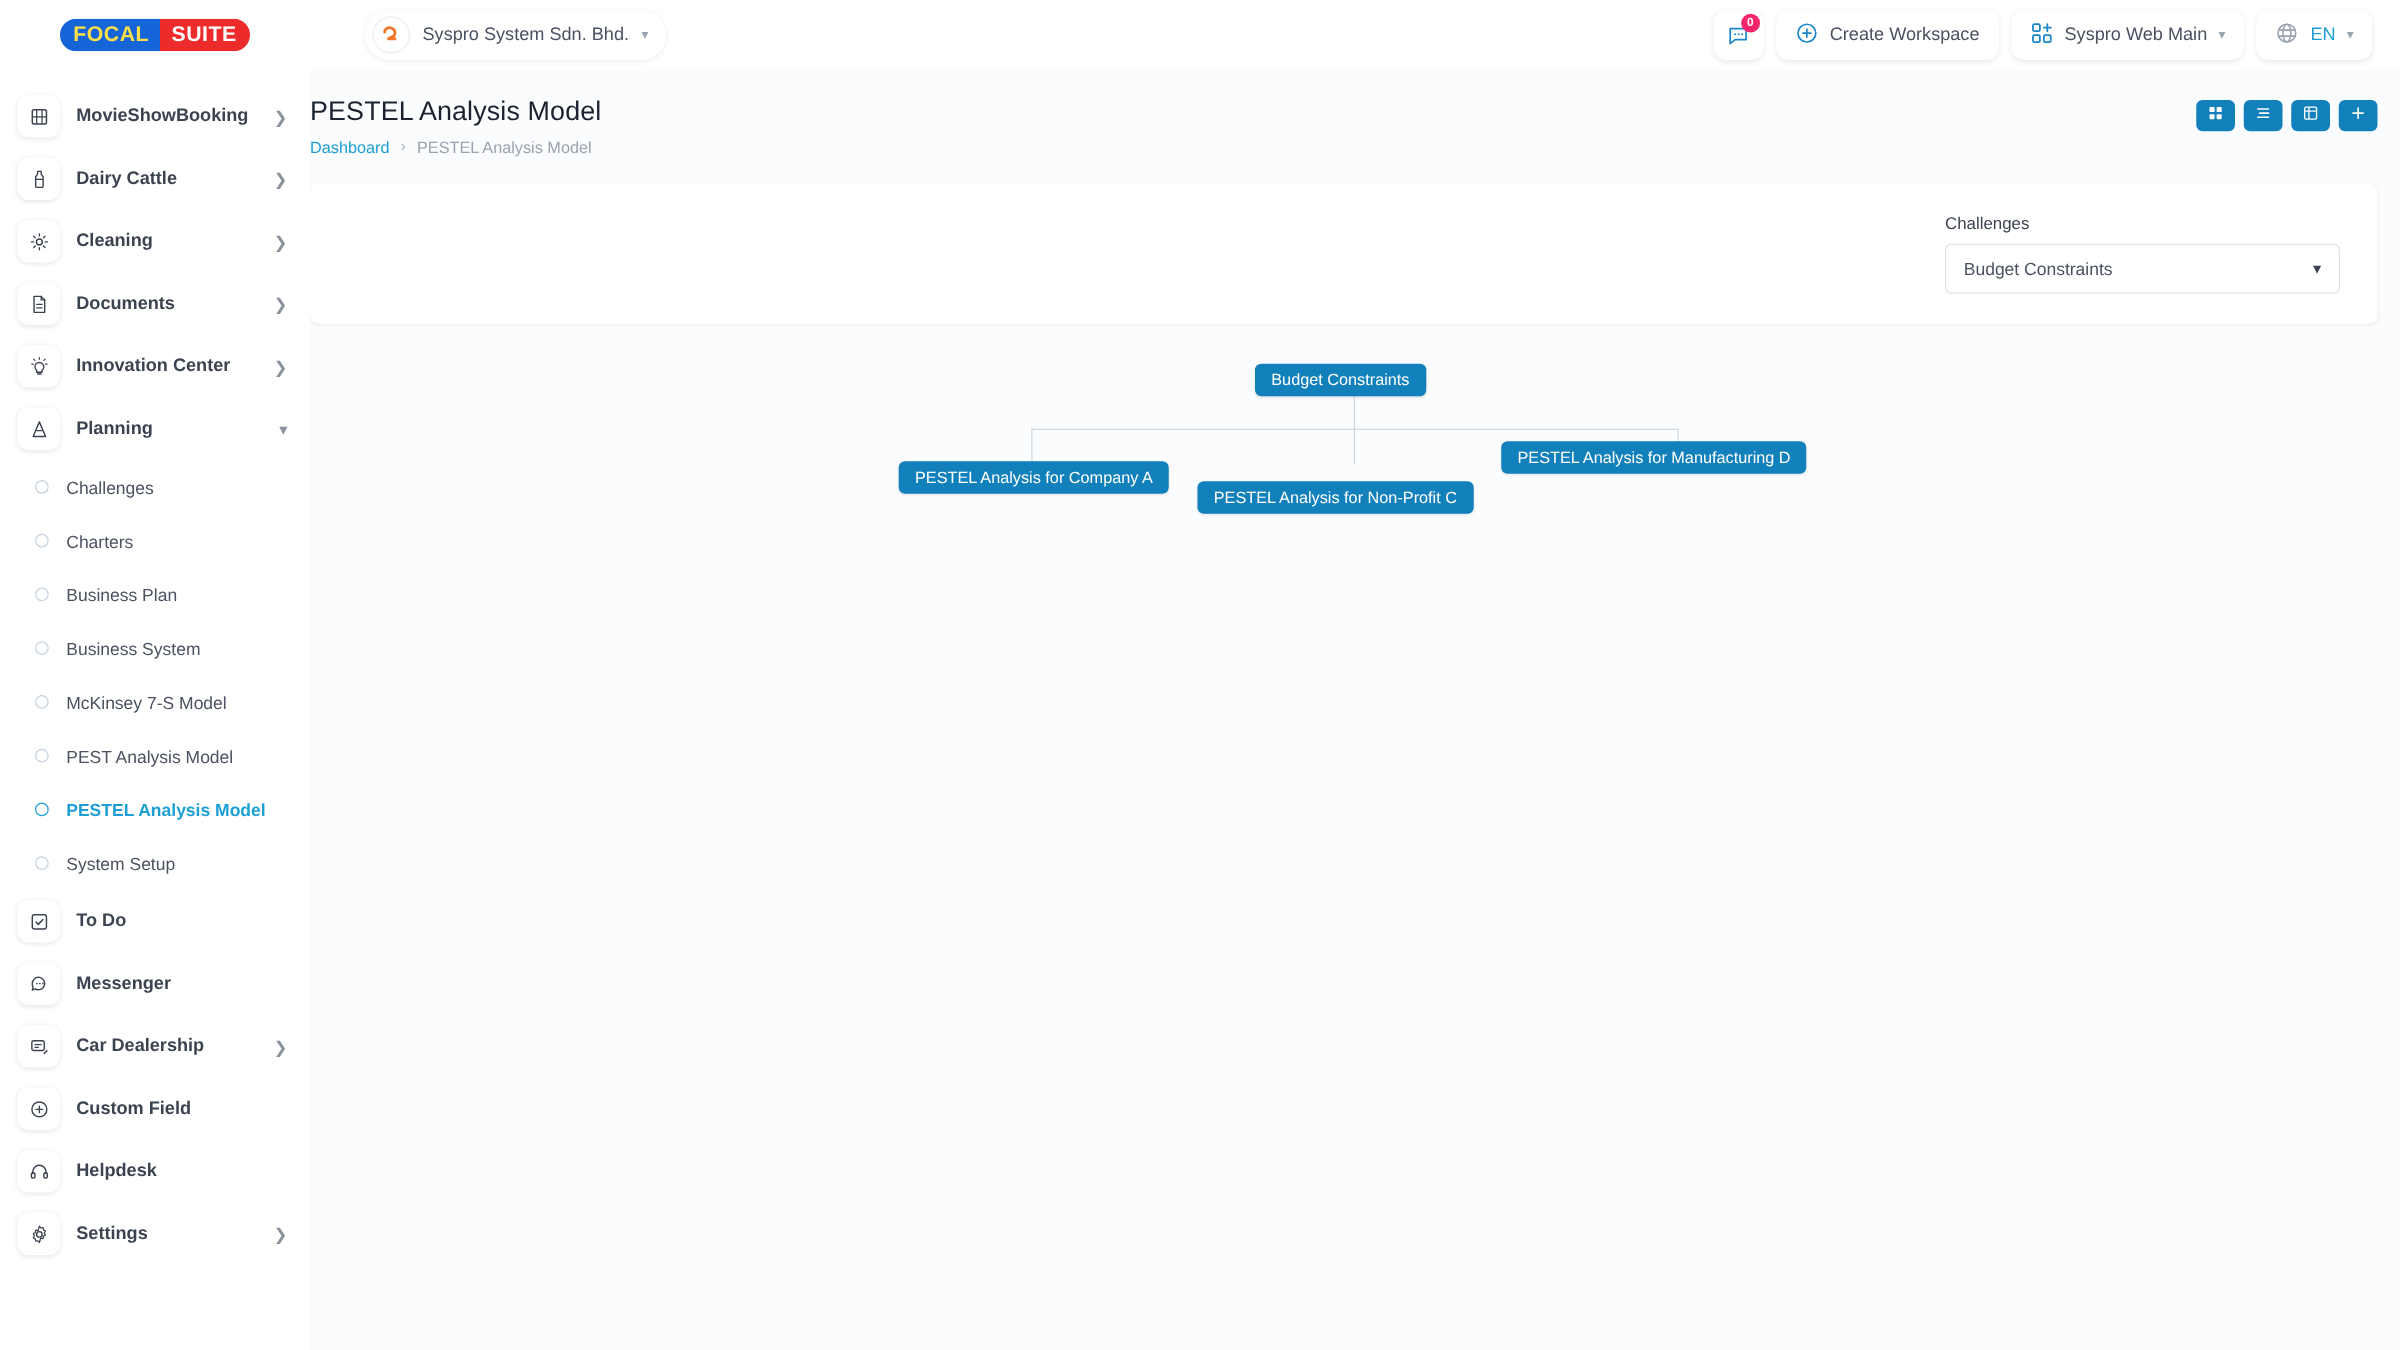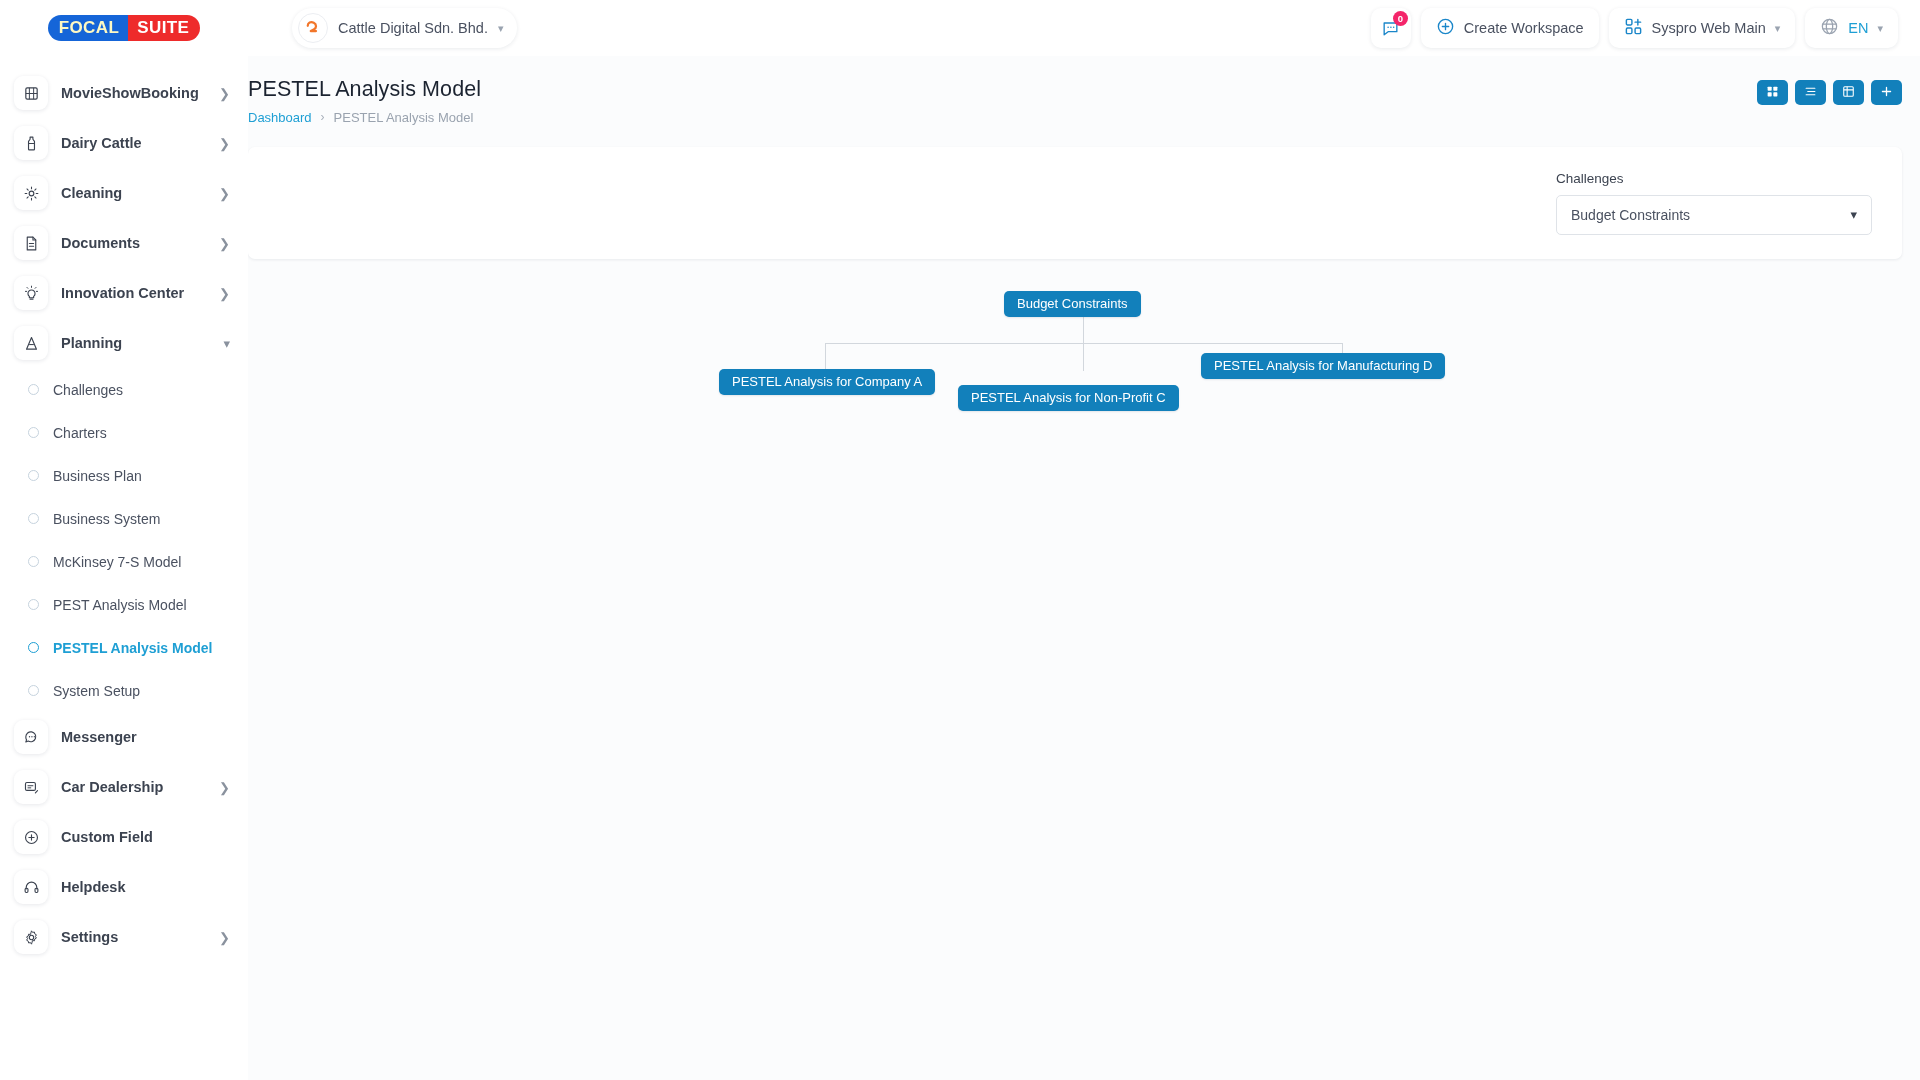--- a/index.html
+++ b/index.html
@@ -24,21 +24,21 @@
     display: flex; align-items: center; justify-content: center;
     height: 56px;
   }
   .logo {
     display: inline-flex; align-items: stretch;
     border-radius: 14px; overflow: hidden;
     font-weight: 700; font-size: 17px; letter-spacing: .4px;
     height: 26px;
   }
   .logo .lf {
-    background: #1565d8; color: #fef9c3;
+    background: #1565d8; color: #fde047;
     padding: 0 9px 0 11px; display: flex; align-items: center;
   }
   .logo .ls {
     background: #ee2b2b; color: #fff;
     padding: 0 11px 0 9px; display: flex; align-items: center;
   }
 
   .ws-pill {
     display: flex; align-items: center; gap: 10px;
     background: #fff; border-radius: 24px;
@@ -197,21 +197,21 @@
       <span class="ls">SUITE</span>
     </div>
   </div>
 
   <div class="ws-pill">
     <span class="ws-avatar">
       <svg width="18" height="18" viewBox="0 0 24 24" fill="none">
         <path d="M5 9 C5 5, 9 3, 13 5 C17 7, 17 12, 13 14 L9 16 L16 16" stroke="#f2762a" stroke-width="3" stroke-linecap="round" stroke-linejoin="round"></path>
       </svg>
     </span>
-    <span class="ws-name">Cattle Digital Sdn. Bhd.</span>
+    <span class="ws-name">Syspro System Sdn. Bhd.</span>
     <span class="caret">▾</span>
   </div>
 
   <div class="topbar-right">
 
     <div class="tb-btn tb-icon-btn">
       <svg width="19" height="19" viewBox="0 0 24 24" fill="none">
         <path d="M4 5h16v11H9l-5 4z" stroke="#1a86c9" stroke-width="1.7" stroke-linejoin="round"></path>
         <circle cx="9" cy="10.5" r="1" fill="#1a86c9"></circle>
         <circle cx="12.5" cy="10.5" r="1" fill="#1a86c9"></circle>
@@ -355,20 +355,29 @@
     </div>
     <div class="sub-item active">
       <span class="sub-dot"></span>
       <span class="sub-label">PESTEL Analysis Model</span>
     </div>
     <div class="sub-item">
       <span class="sub-dot"></span>
       <span class="sub-label">System Setup</span>
     </div>
 
+    <div class="nav-item">
+      <span class="nav-ico">
+        <svg width="17" height="17" viewBox="0 0 24 24" fill="none">
+          <rect x="4" y="4" width="16" height="16" rx="2.4" stroke="currentColor" stroke-width="1.6"></rect>
+          <path d="M8.2 12.2l2.6 2.6 5.2-5.4" stroke="currentColor" stroke-width="1.7" stroke-linecap="round" stroke-linejoin="round"></path>
+        </svg>
+      </span>
+      <span class="nav-label">To Do</span>
+    </div>
 
     <div class="nav-item">
       <span class="nav-ico">
         <svg width="17" height="17" viewBox="0 0 24 24" fill="none">
           <path d="M4 11a7 7 0 1 1 3.4 6L4 18.4l1-3.1A6.9 6.9 0 0 1 4 11z" stroke="currentColor" stroke-width="1.6" stroke-linejoin="round"></path>
           <circle cx="9.2" cy="11" r=".95" fill="currentColor"></circle>
           <circle cx="12.6" cy="11" r=".95" fill="currentColor"></circle>
           <circle cx="16" cy="11" r=".95" fill="currentColor"></circle>
         </svg>
       </span>

